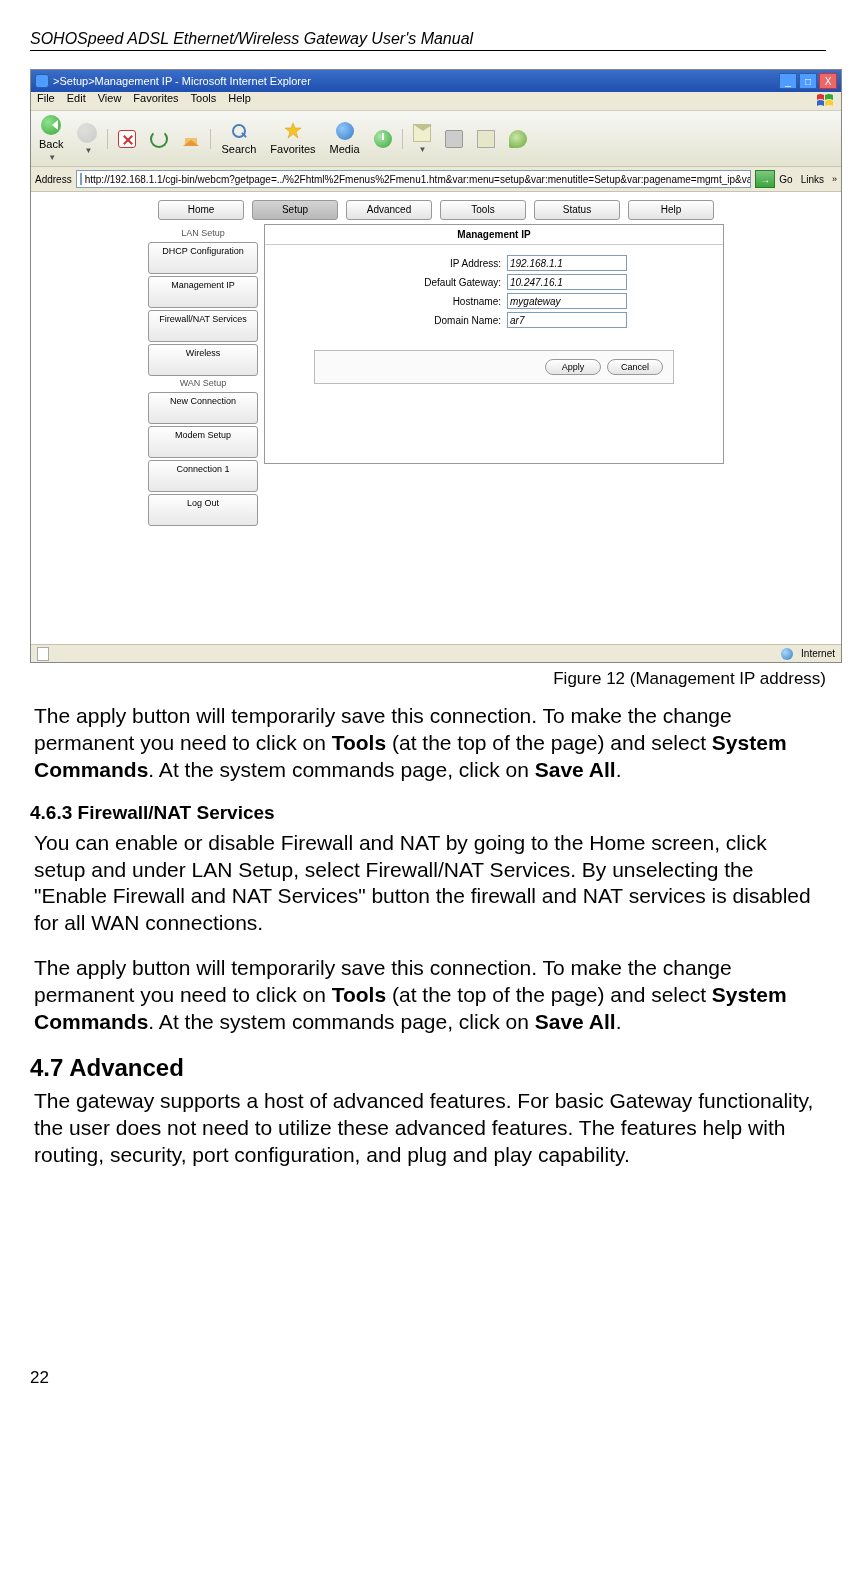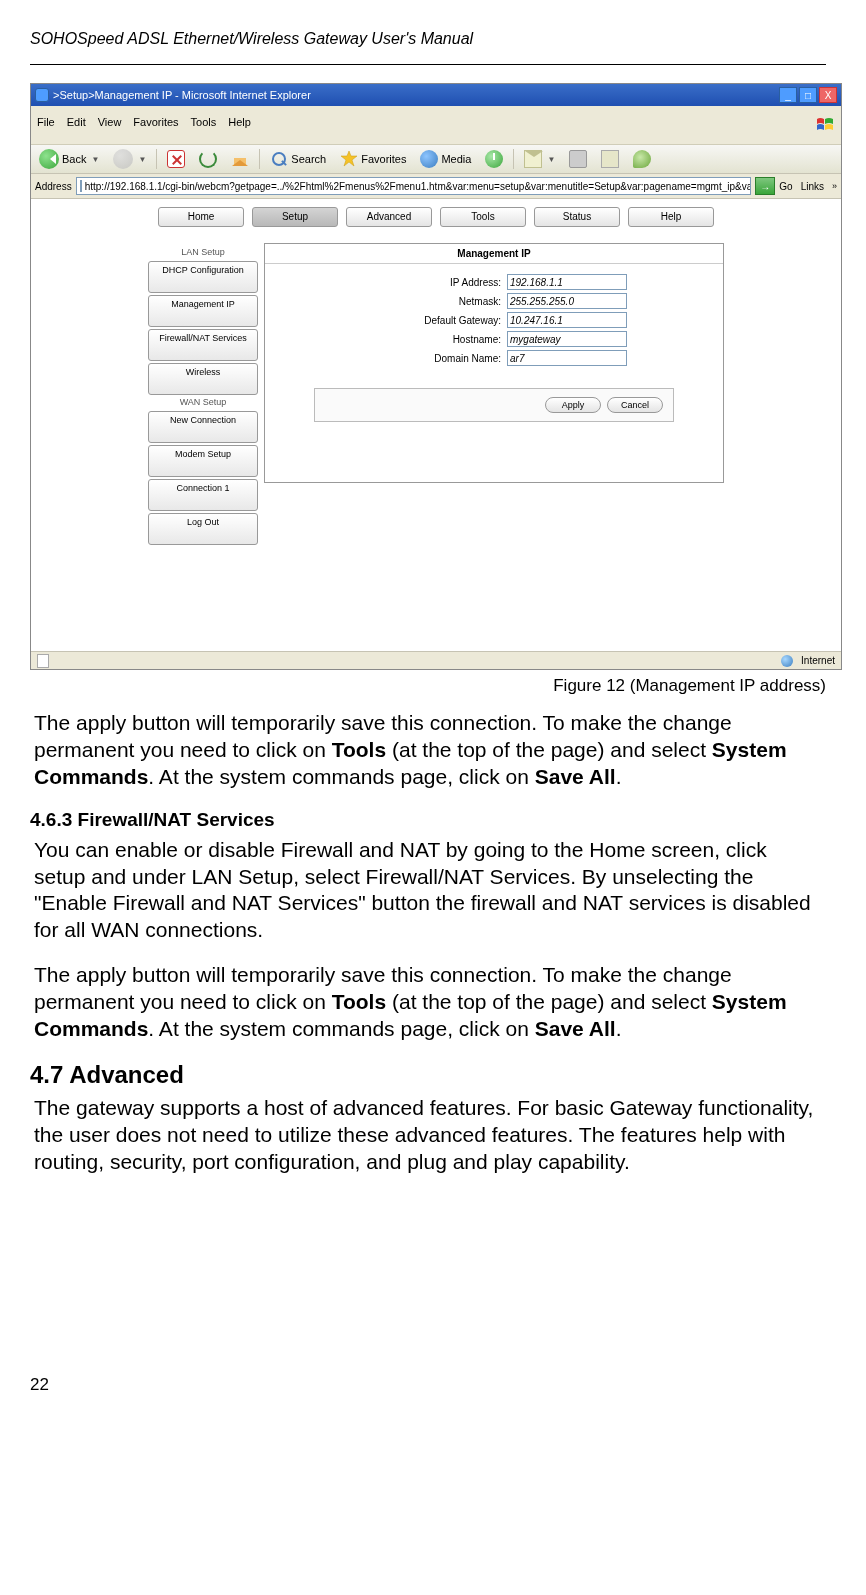--- a/index.html
+++ b/index.html
@@ -1,31 +1,31 @@
 <!DOCTYPE html>
 <html><head>
 <meta charset="utf-8">
 <style>
   * { box-sizing: border-box; margin: 0; padding: 0; }
   body { font-family: Arial, Helvetica, sans-serif; background: #fff; width: 866px; margin: 0 auto; color: #000; font-size: 14px; }
   .page { padding: 30px 40px 30px 30px; width: 866px; }
-  .hdr-line { border-bottom: 1px solid #000; padding-bottom: 16px; margin-bottom: 18px; }
+  .hdr-line { border-bottom: 1px solid #000; padding-bottom: 2px; margin-bottom: 18px; }
   .hdr-text { font-style: italic; font-size: 16px; }
   .screenshot-wrap { width: 812px; margin: 0 auto; border: 1px solid #888; background: #fff; }
   
   .titlebar { background: linear-gradient(#3a6ec8,#1f4fb1); height: 22px; display: flex; align-items: center; color: #fff; font-size: 11px; padding: 0 4px; }
   .titlebar .ie-icon { width: 14px; height: 14px; background: #4e9cff; border-radius: 3px; border:1px solid #2a5fa0; margin-right:4px;}
   .titlebar .spacer { flex:1; }
   .winbtn { width:18px; height:16px; margin-left:2px; font-size:10px; text-align:center; line-height:16px; border:1px solid #2a5fa0; background:#4e9cff; color:#fff; }
   .winbtn.red { background:#e66; border-color:#c33; }
-  .menubar { background:#ece9d8; font-size:11px; padding:10px 6px; display:flex; gap:12px; border-bottom:1px solid #d0cdb8;}
+  .menubar { background:#ece9d8; font-size:11px; padding:0 6px; display:flex; gap:12px; border-bottom:1px solid #d0cdb8;}
   .xp-flag { width:20px; height:18px; margin-left:auto; }
   .xp-flag svg { width:20px; height:18px; }
   .toolbar { background: linear-gradient(#f7f7f4,#e3e3d1); padding:3px 4px; display:flex; align-items:center; gap:6px; border-bottom:1px solid #c6c3b3; font-size:11px;}
-  .tb-btn { display:flex; align-items:center; gap:3px; padding:1px 4px;}
+  .tb-btn { display:flex; align-items:center; gap:3px; padding:1px 4px;flex-direction:column;}
   .tb-ico { width:20px; height:20px; border-radius:50%; }
   .ico-back { background: radial-gradient(circle at 35% 35%, #8ee28e, #3aa53a); position:relative;}
   .ico-back::after{content:"";position:absolute;left:6px;top:5px;border:5px solid transparent;border-right:6px solid #fff;}
   .ico-fwd { background: radial-gradient(circle at 35% 35%, #d8d8d8, #bbb); opacity:.7;}
   .dd { font-size:8px; color:#555; margin-left:2px;}
   .sep { width:1px; height:20px; background:#c6c3b3;}
   .ico-stop { background:#fff; border:1px solid #c33; border-radius:3px; position:relative; width:18px;height:18px;}
   .ico-stop::before,.ico-stop::after{content:"";position:absolute;left:3px;top:8px;width:12px;height:2px;background:#c33;}
   .ico-stop::before{transform:rotate(45deg);} .ico-stop::after{transform:rotate(-45deg);}
   .ico-refresh{width:18px;height:18px;border:2px solid #3a8a3a;border-radius:50%;border-top-color:transparent;}
@@ -46,21 +46,21 @@
   .ico-edit{width:18px;height:18px;background:#e6e6c9;border:1px solid #aaa;}
   .ico-msgr{width:18px;height:18px;border-radius:50% 50% 50% 10%;background:radial-gradient(circle at 40% 40%,#c8e8a8,#6aa53a);}
   .addrbar { background:#ece9d8; padding:3px 4px; display:flex; align-items:center; gap:4px; border-bottom:1px solid #c6c3b3; font-size:10px;}
   .addr-input { flex:1; background:#fff; border:1px solid #7f9db9; height:18px; padding:0 3px; display:flex; align-items:center; gap:3px; overflow:hidden; white-space:nowrap;}
   .pg-ico{width:12px;height:12px;background:#cfe4ff;border:1px solid #7f9db9;}
   .go-btn{width:20px;height:18px;background:linear-gradient(#7ec77e,#3aa53a);border:1px solid #2a7e2a;color:#fff;font-size:10px;display:flex;align-items:center;justify-content:center;}
   .links-lbl{padding:0 4px;}
   .chev{font-size:9px;}
   
   .content-area{background:#fff;height:470px;position:relative;}
-  .router-ui{position:absolute;left:0;right:0;top:0;display:flex;flex-direction:column;align-items:center;gap:12px;}
+  .router-ui{position:absolute;left:0;right:0;top:0;display:flex;flex-direction:column;align-items:center;}
   .tabs-row{display:flex;gap:8px;margin:8px 0 4px 0;}
   .tab-btn{width:86px;height:20px;font-size:10px;border:1px solid #999;border-radius:3px;background:linear-gradient(#fff,#e4e4e4);text-align:center;line-height:18px;}
   .tab-btn.sel{background:linear-gradient(#d4d4d4,#b8b8b8);}
   .main-row{display:flex;gap:6px;align-items:flex-start;}
   .sidebar{display:flex;flex-direction:column;gap:2px;width:110px;margin-top:4px;}
   .side-lbl{font-size:9px;text-align:center;color:#555;margin-bottom:2px;}
   .side-btn{height:32px;font-size:9px;border:1px solid #999;border-radius:3px;background:linear-gradient(#fff,#e8e8e8);text-align:center;line-height:16px;}
   .panel{width:460px;height:240px;border:1px solid #999;background:#fff;}
   .panel-title{text-align:center;font-size:10px;font-weight:bold;border-bottom:1px solid #ccc;padding:4px 0;margin-bottom:10px;}
   .form-row{display:flex;justify-content:center;align-items:center;gap:6px;margin:3px 0;font-size:10px;}
@@ -207,24 +207,20 @@
             <span class="side-btn">Connection 1</span>
             <span class="side-btn">Log Out</span>
           </div>
           <div class="panel">
             <div class="panel-title">Management IP</div>
             <div class="form-row">
                 <span class="lbl">IP Address:</span>
                 <input class="inp" value="192.168.1.1" style="">
               </div>
             <div class="form-row">
-                <span class="lbl">Netmask:</span>
-                <input class="inp" value="255.255.255.0" style="">
-              </div>
-            <div class="form-row">
                 <span class="lbl">Default Gateway:</span>
                 <input class="inp" value="10.247.16.1" style="">
               </div>
             <div class="form-row">
                 <span class="lbl">Hostname:</span>
                 <input class="inp" value="mygateway" style="">
               </div>
             <div class="form-row">
                 <span class="lbl">Domain Name:</span>
                 <input class="inp" value="ar7" style="">

